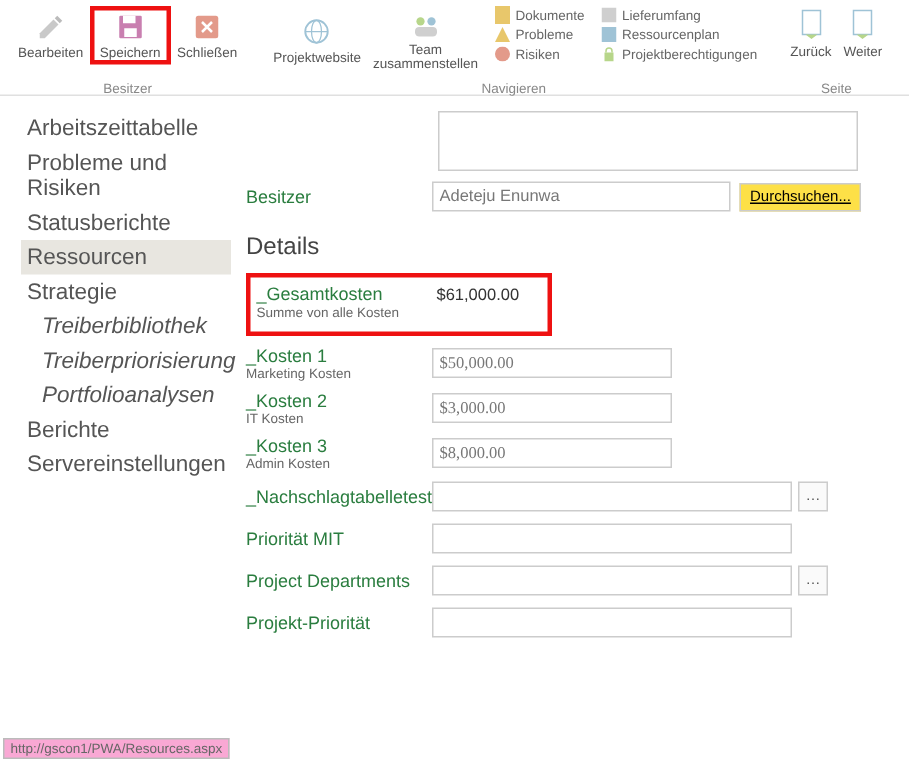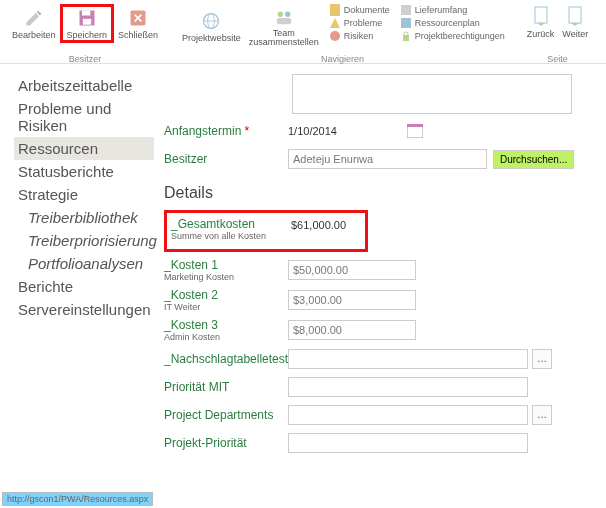--- a/index.html
+++ b/index.html
@@ -29,32 +29,32 @@
   
   .content { flex:1; padding: 10px 10px 10px 4px; position:relative; }
   .top-box { border:1px solid #ccc; width:280px; height:40px; margin-left:128px; margin-bottom:6px; }
   
   .form-row { display:flex; align-items:center; margin:6px 0; min-height:22px; }
   .form-label { width:124px; color:#2a7d3f; font-size:12px; }
   .form-label .req { color:#c00; margin-left:3px; }
   .form-label .sub { display:block; color:#666; font-size:9px; }
   .form-val { font-size:11px; color:#333; }
   .form-input { border:1px solid #ccc; height:20px; padding:2px 4px; font-size:11px; color:#777; width:199px; }
-  .form-input.sm { width:128px; }
+  .form-input.sm { width:160px;font-family:Liberation Serif, serif; }
   .form-input.lg { width:240px; }
   .cal-icn { display:inline-flex; width:16px; height:14px; margin-left:6px; vertical-align:middle; }
-  .browse-btn { border:1px solid #ccc; background:#bef264; font-size:10px; padding:3px 6px; margin-left:6px; cursor:pointer; }
+  .browse-btn { border:1px solid #ccc; background:#fde047; font-size:10px; padding:3px 6px; margin-left:6px; cursor:pointer;text-decoration:underline; }
   .dots-btn { border:1px solid #ccc; background:#fafafa; width:20px; height:20px; margin-left:4px; cursor:pointer; font-size:10px; text-align:center; line-height:14px; color:#555; }
   
   .section-h { color:#444; font-size:16px; margin:14px 0 8px 0; font-weight:normal; }
   .highlight-box { border:3px solid #e11; display:inline-flex; align-items:flex-start; padding:4px 4px 8px 4px; }
   .highlight-box .form-label { width:120px; }
   .highlight-box .form-val { width:70px; padding-top:2px; }
   
-  .status-bar { position:fixed; left:2px; bottom:2px; border:1px solid #bbb; background:#7dd3fc; font-size:9px; color:#666; padding:1px 4px; }
+  .status-bar { position:fixed; left:2px; bottom:2px; border:1px solid #bbb; background:#f9a8d4; font-size:9px; color:#666; padding:1px 4px; }
 </style>
 </head>
 <body>
 
 <div class="ribbon">
   <div class="ribbon-group">
     <div class="ribbon-buttons">
       <div class="ribbon-btn">
         <span class="icn">
           <svg viewBox="0 0 24 24" width="20" height="20">
@@ -191,43 +191,33 @@
       </div>
     </div>
     <div class="ribbon-group-label">Seite</div>
   </div>
 </div>
 
 <div class="main">
   <div class="sidebar">
     <div class="side-item">Arbeitszeittabelle</div>
     <div class="side-item">Probleme und Risiken</div>
+    <div class="side-item">Statusberichte</div>
     <div class="side-item active">Ressourcen</div>
-    <div class="side-item">Statusberichte</div>
     <div class="side-item">Strategie</div>
     <div class="side-item side-sub">Treiberbibliothek</div>
     <div class="side-item side-sub">Treiberpriorisierung</div>
     <div class="side-item side-sub">Portfolioanalysen</div>
     <div class="side-item">Berichte</div>
     <div class="side-item">Servereinstellungen</div>
   </div>
 
   <div class="content">
     <div class="top-box"></div>
 
-    <div class="form-row">
-      <div class="form-label"><span>Anfangstermin</span><span class="req">*</span></div>
-      <div class="form-val">1/10/2014</div>
-      <span class="cal-icn" style="margin-left:70px">
-          <svg width="16" height="14">
-            <rect width="16" height="14" fill="#fff" stroke="#999"></rect>
-            <rect width="16" height="3" fill="#c97fb0"></rect>
-          </svg>
-        </span>
-    </div>
 
 
     <div class="form-row">
       <div class="form-label">Besitzer</div>
       <input class="form-input" readonly="" value="Adeteju Enunwa" style="">
       <button class="browse-btn">Durchsuchen...</button>
     </div>
 
     <h2 class="section-h">Details</h2>
 
@@ -237,21 +227,21 @@
         <span class="sub">Summe von alle Kosten</span>
       </div>
       <div class="form-val">$61,000.00</div>
     </div>
 
     <div class="form-row">
       <div class="form-label"><span>_Kosten 1</span><span class="sub">Marketing Kosten</span></div>
       <input class="form-input sm" value="$50,000.00" style="">
     </div>
     <div class="form-row">
-      <div class="form-label"><span>_Kosten 2</span><span class="sub">IT Weiter</span></div>
+      <div class="form-label"><span>_Kosten 2</span><span class="sub">IT Kosten</span></div>
       <input class="form-input sm" value="$3,000.00" style="">
     </div>
     <div class="form-row">
       <div class="form-label"><span>_Kosten 3</span><span class="sub">Admin Kosten</span></div>
       <input class="form-input sm" value="$8,000.00" style="">
     </div>
 
     <div class="form-row">
       <div class="form-label">_Nachschlagtabelletest</div>
       <input class="form-input lg" style="">

